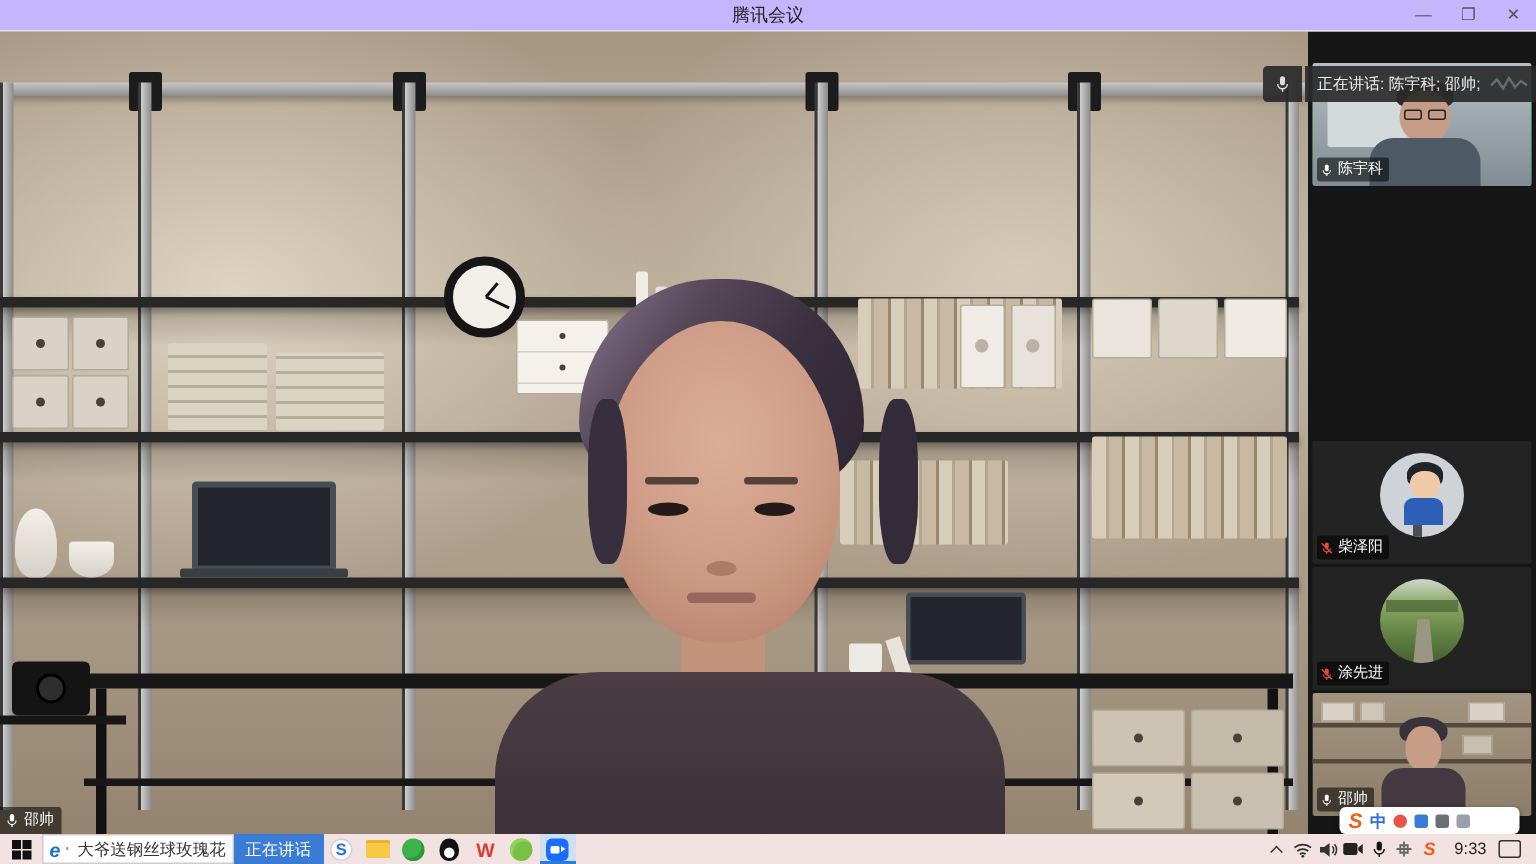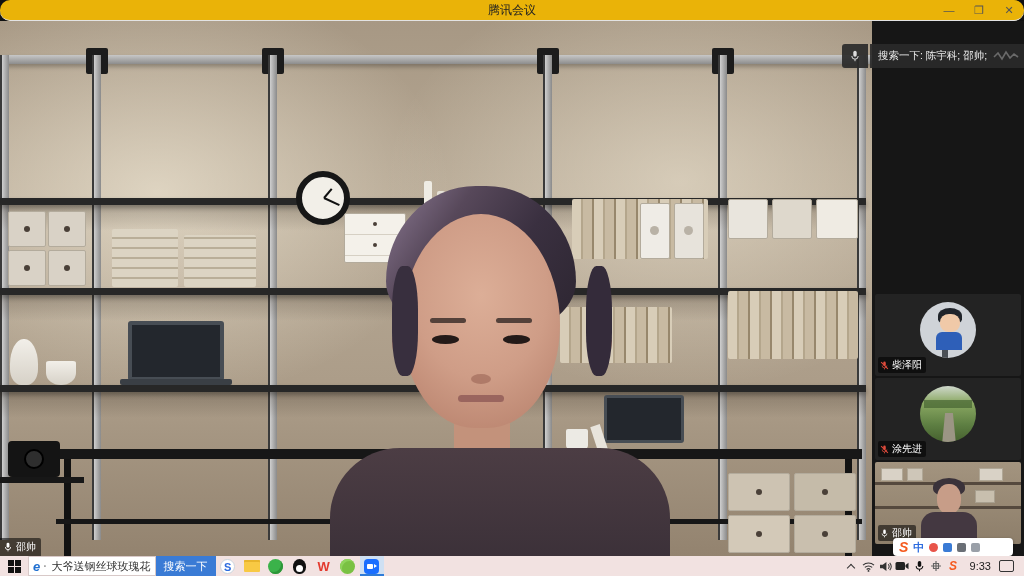--- a/index.html
+++ b/index.html
@@ -3,21 +3,21 @@
 <meta charset="utf-8">
 <style>
   * { box-sizing: border-box; margin: 0; padding: 0; }
   html,body { width:1024px; height:576px; overflow:hidden; background:#000;
               font-family:"Liberation Sans", sans-serif; }
   .abs { position:absolute; }
   #screen { position:relative; width:1024px; height:576px; background:#111; }
 
   
   #titlebar { position:absolute; left:0; top:0; width:1024px; height:21px;
-              background:#eab308; border-bottom:1px solid #e3e3e3; z-index:60;border-radius:10px; }
+              background:#c4b5fd; border-bottom:1px solid #e3e3e3; z-index:60; }
   #titlebar .title { position:absolute; left:0; right:0; top:0; height:21px;
                      text-align:center; font-size:12px; line-height:21px; color:#222; }
   .winctl { position:absolute; top:0; width:30px; height:21px; text-align:center;
             font-size:11px; line-height:20px; color:#555; cursor:default; }
 
   
   #content { position:absolute; left:0; top:21px; width:1024px; height:535px; }
 
   
   #main-video { position:absolute; left:0; top:0; width:872px; height:535px;
@@ -270,29 +270,46 @@
 
     <div id="speaking">
       <div class="micbox">
         <svg width="12" height="12" viewBox="0 0 12 12" style="color:#ddd;">
           <rect x="4.3" y="0.8" width="3.4" height="6" rx="1.7" fill="currentColor"></rect>
           <path d="M2.8 6a3.2 3.2 0 0 0 6.4 0" fill="none" stroke="currentColor"></path>
           <path d="M6 9.2v2" stroke="currentColor"></path>
           </svg>
       </div>
       <div class="pill">
-        <span>搜索一下: 陈宇科; 邵帅;</span>
+        <span>正在讲话: 陈宇科; 邵帅;</span>
         <svg width="26" height="14" viewBox="0 0 26 14">
           <polyline points="1,8 5,4 9,10 13,3 17,9 21,5 25,8" fill="none" stroke="#6a6a6a" stroke-width="1.6"></polyline>
           </svg>
       </div>
     </div>
 
     <div id="panel">
 
+      <div class="tile speaking" style="top:21px;">
+        <div class="abs" style="inset:0;background:linear-gradient(180deg,#b4bec4,#828c94);"></div>
+        <div class="abs" style="left:10px;top:8px;width:58px;height:48px;background:#d3dadc;border-radius:2px;"></div>
+        <div class="abs" style="left:56px;top:12px;width:38px;height:18px;background:#2e2a28;border-radius:50% 50% 30% 30%;"></div>
+        <div class="abs" style="left:58px;top:18px;width:34px;height:36px;background:#c69c86;border-radius:50%;"></div>
+        <div class="abs" style="left:61px;top:31px;width:12px;height:7px;border:1px solid #222;border-radius:2px;"></div>
+        <div class="abs" style="left:77px;top:31px;width:12px;height:7px;border:1px solid #222;border-radius:2px;"></div>
+        <div class="abs" style="left:38px;top:50px;width:74px;height:32px;background:#4d5a66;border-radius:16px 16px 0 0;"></div>
+        <div class="name-pill">
+          <svg width="9" height="9" viewBox="0 0 12 12" style="color:#fff;">
+            <rect x="4.3" y="0.8" width="3.4" height="6" rx="1.7" fill="currentColor"></rect>
+            <path d="M2.8 6a3.2 3.2 0 0 0 6.4 0" fill="none" stroke="currentColor"></path>
+            <path d="M6 9.2v2" stroke="currentColor"></path>
+            </svg>
+          <span>陈宇科</span>
+        </div>
+      </div>
 
 
 
       <div class="tile" style="top:357px;">
         <div class="avatar" style="background:linear-gradient(180deg,#cfd8cc 0%, #8aa862 30%, #5d7e42 70%, #46612f 100%);">
           <div class="abs" style="left:24px;top:20px;width:10px;height:36px;background:#9b9584;transform:perspective(40px) rotateX(38deg);"></div>
           <div class="abs" style="left:4px;top:14px;width:48px;height:8px;background:rgba(70,100,50,.7);"></div>
         </div>
         <div class="name-pill">
           <svg width="9" height="9" viewBox="0 0 12 12" style="color:#e04b3c;">
@@ -363,21 +380,21 @@
           <i></i>
           <i></i>
         </span>
     </div>
 
     <div id="searchbox">
       <span style="color:#1f6fd0;font-weight:bold;font-style:italic;font-size:13px;">e</span>
       <span style="color:#999;margin-left:2px;">·</span>
       <span class="etext">大爷送钢丝球玫瑰花</span>
     </div>
-    <div id="search-btn">搜索一下</div>
+    <div id="search-btn">正在讲话</div>
 
     <div class="app">
       <span style="width:15px;height:15px;border-radius:50%;background:#fff;border:1px solid #cbd4dd;color:#2d6cdf;font-weight:bold;font-size:11px;line-height:14px;text-align:center;">S</span>
     </div>
     <div class="app">
       <span style="position:relative;width:16px;height:12px;background:#f8c944;border-radius:1px;box-shadow:inset 0 2px 0 #e8b42c;"></span>
     </div>
     <div class="app">
       <span style="width:15px;height:15px;border-radius:50%;background:#3bb24a;box-shadow:inset -2px -2px 0 #2d9639;"></span>
     </div>

